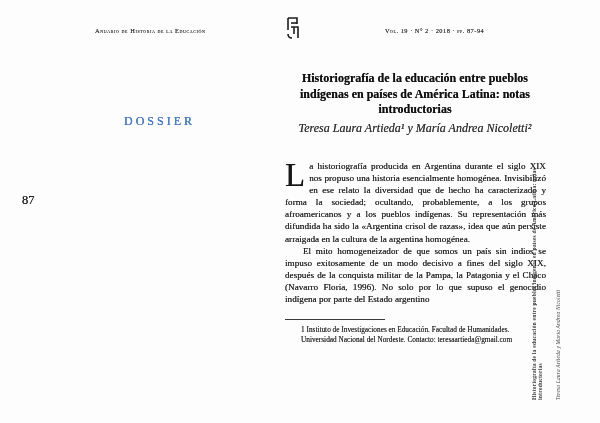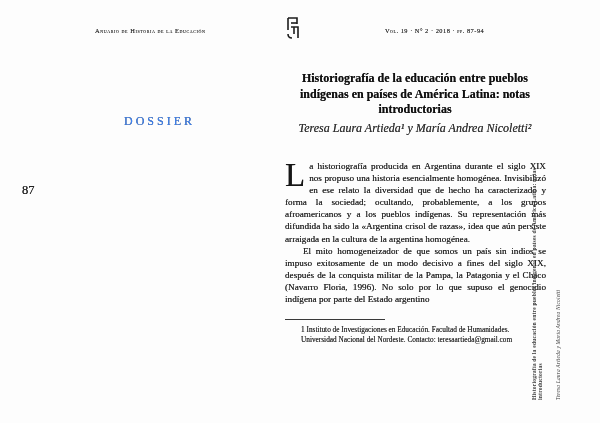--- a/index.html
+++ b/index.html
@@ -27,21 +27,21 @@
   .hdr-logo{
     position:absolute; left:286px; top:16px;
   }
 
   
   .dossier{
     position:absolute; left:124px; top:114px;
     font-size:12px; letter-spacing:3px; color:#3b82f6;
   }
   .pageno{
-    position:absolute; left:22px; top:183px;
+    position:absolute; left:22px; top:193px;
     font-size:12.5px; color:#222;
   }
 
   
   .title{
     position:absolute; left:287px; top:71px; width:256px;
     text-align:center; font-weight:bold;
     font-size:12px; line-height:15.5px; color:#101010;
   }
   .authors{

